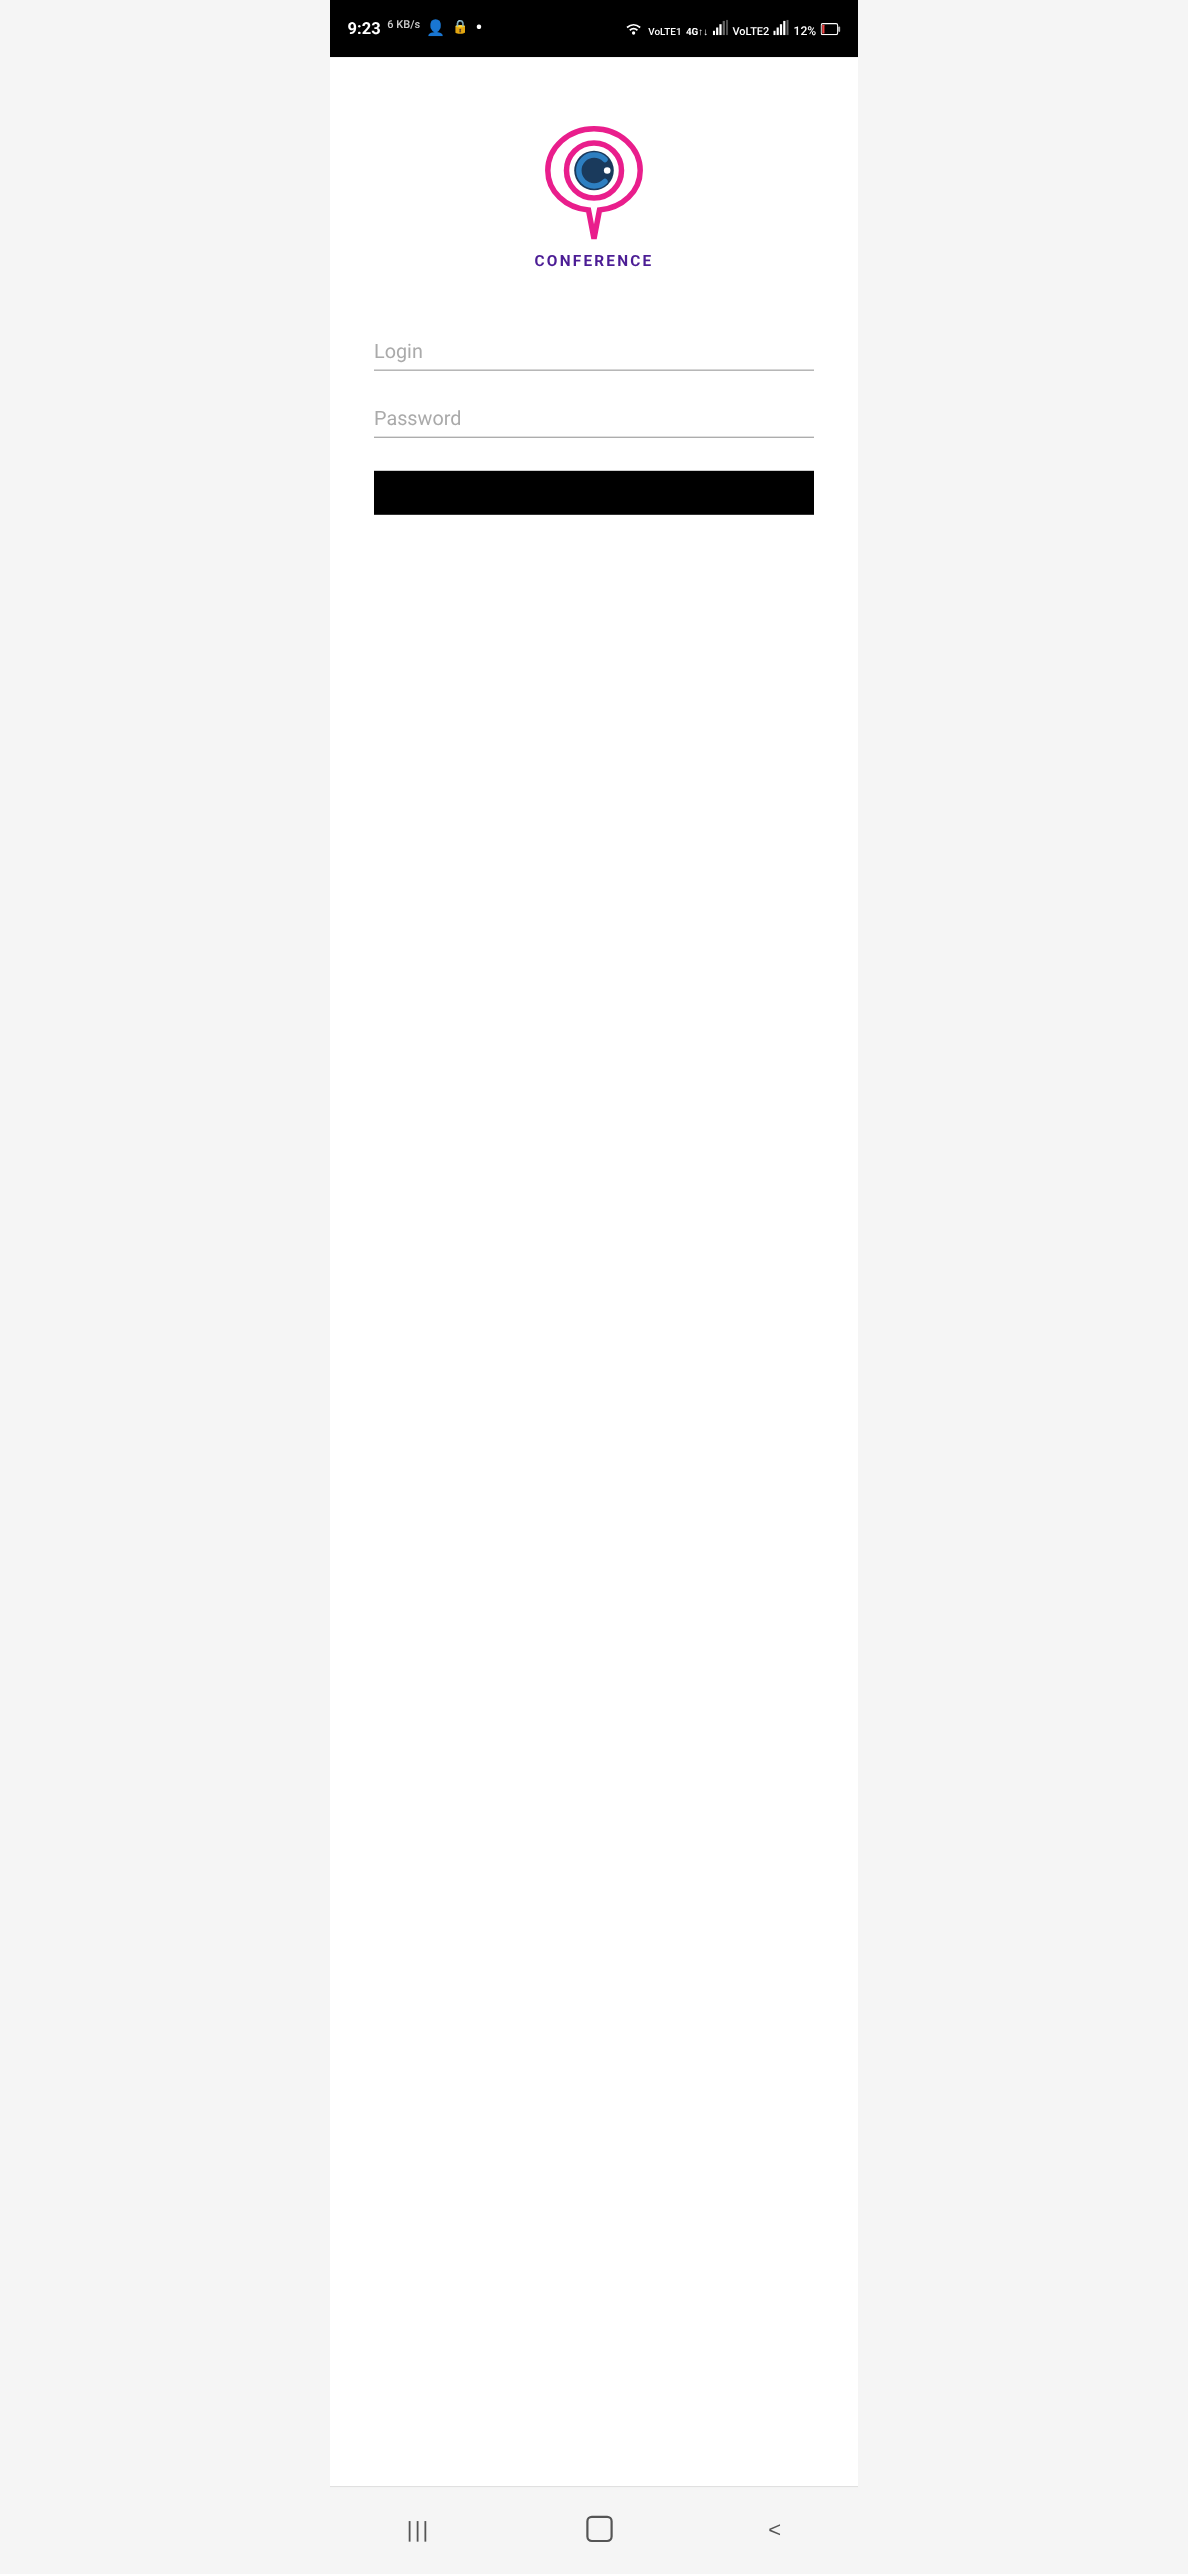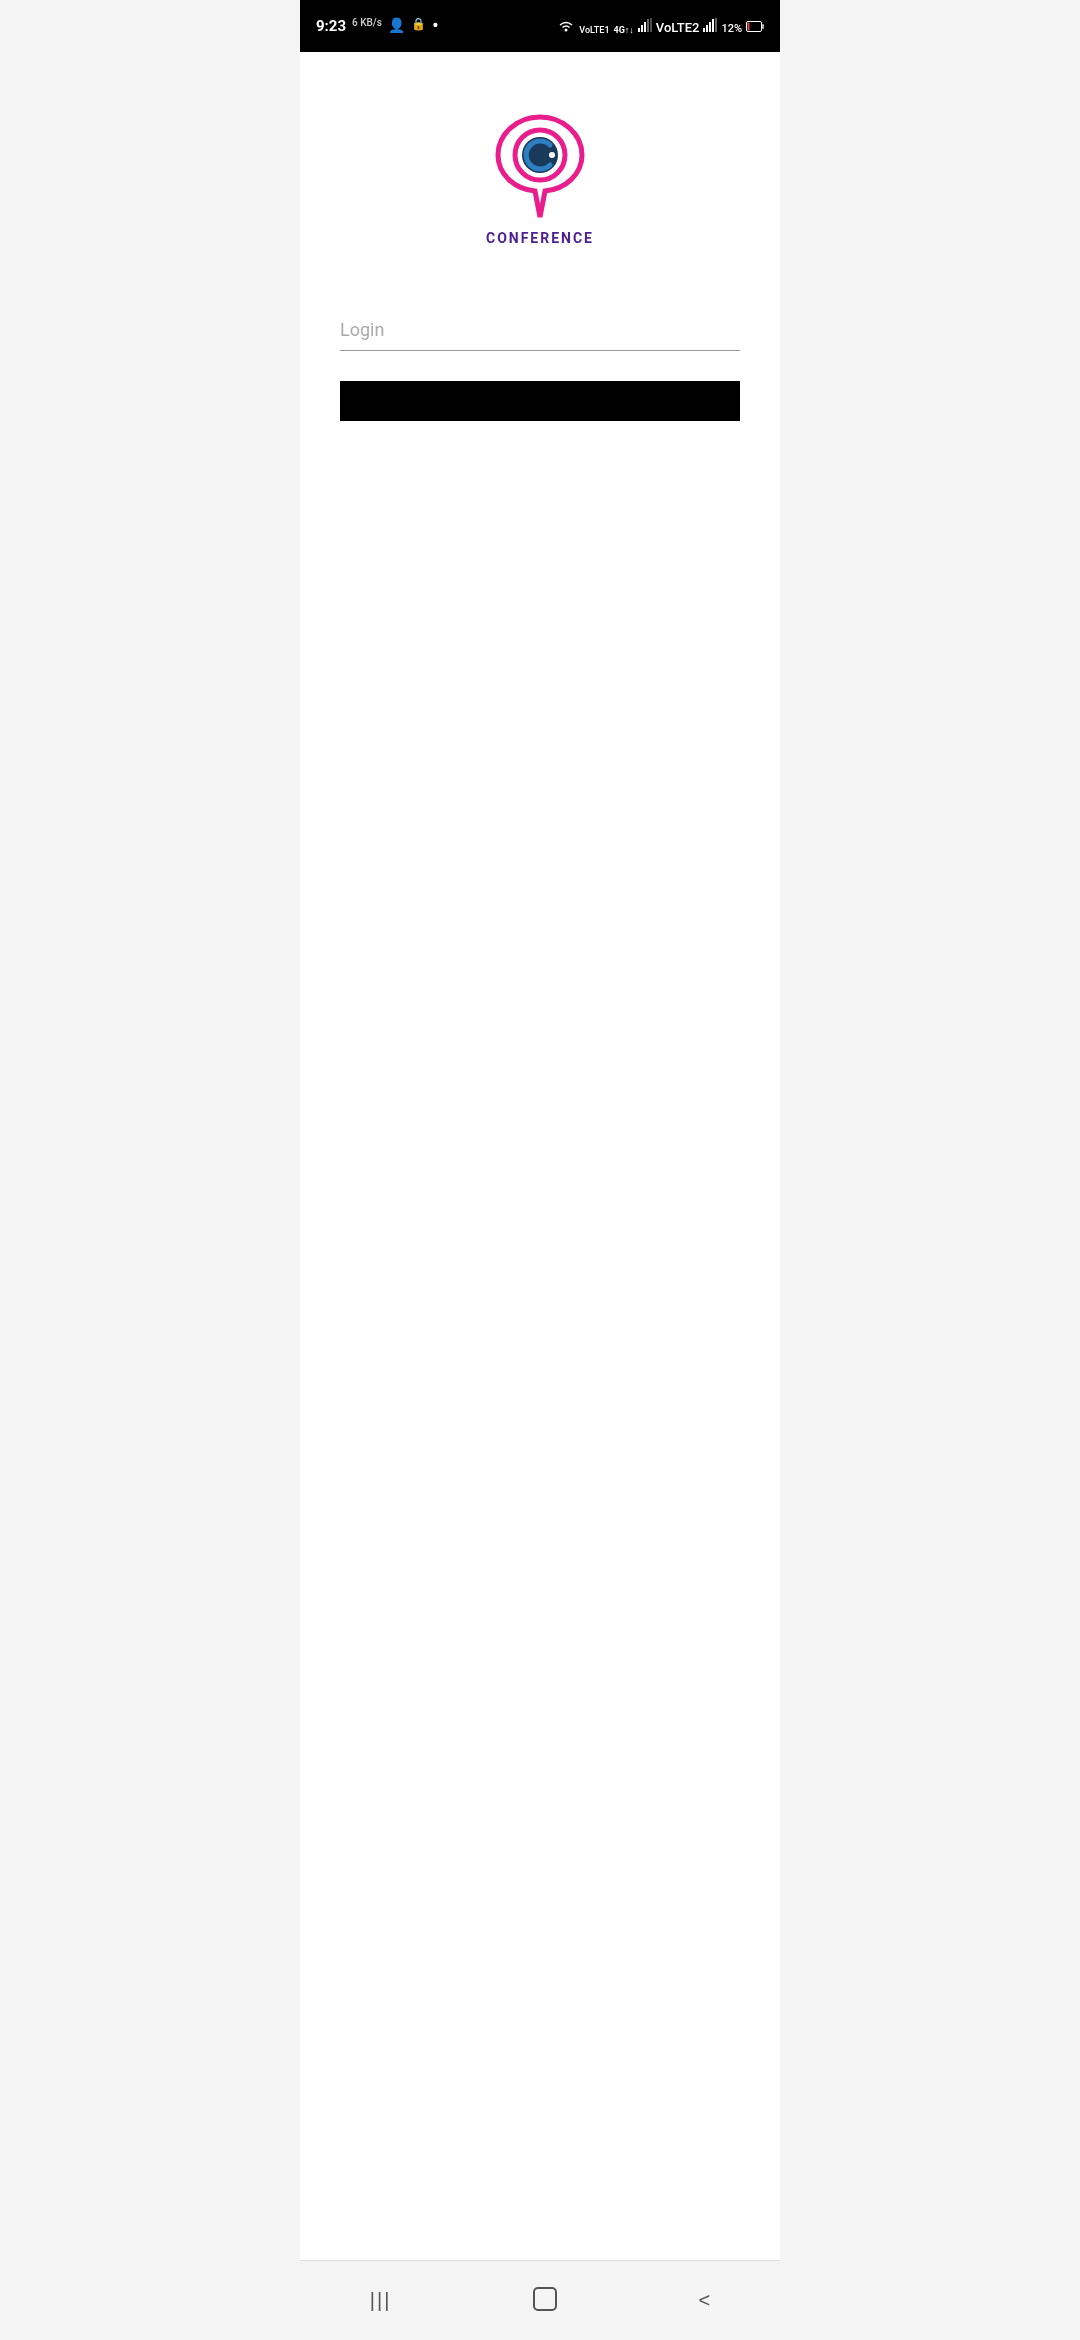--- a/index.html
+++ b/index.html
@@ -95,21 +95,21 @@
       width: 100%;
       margin-bottom: 30px;
       position: relative;
     }
 
     .input-field {
       width: 100%;
       border: none;
       border-bottom: 1px solid #999;
       outline: none;
-      font-size: 24px;
+      font-size: 12px;
       color: #333;
       padding: 8px 0;
       background: transparent;
       font-family: inherit;
     }
 
     .input-field::placeholder {
       color: #aaa;
       font-size: 18px;
     }
@@ -174,21 +174,21 @@
     <span style="font-size:9px;font-weight:bold;">4G↑↓</span>
     <span>
       <svg width="14" height="14" viewBox="0 0 14 14" fill="white">
         <rect x="0" y="10" width="2" height="4"></rect>
         <rect x="3" y="7" width="2" height="7"></rect>
         <rect x="6" y="4" width="2" height="10"></rect>
         <rect x="9" y="1" width="2" height="13" opacity="0.4"></rect>
         <rect x="12" y="0" width="2" height="14" opacity="0.3"></rect>
       </svg>
     </span>
-    <span style="font-size:13px;">VoLTE2</span>
+    <span style="font-size:10px;">VoLTE2</span>
     <span>
       <svg width="14" height="14" viewBox="0 0 14 14" fill="white">
         <rect x="0" y="10" width="2" height="4"></rect>
         <rect x="3" y="7" width="2" height="7"></rect>
         <rect x="6" y="4" width="2" height="10"></rect>
         <rect x="9" y="1" width="2" height="13"></rect>
         <rect x="12" y="0" width="2" height="14" opacity="0.4"></rect>
       </svg>
     </span>
     <span style="font-size:11px;">12%</span>
@@ -227,20 +227,23 @@
     </div>
     <span class="app-name">CONFERENCE</span>
   </div>
 
   <div class="form-container">
 
     <div class="input-group">
       <input type="text" class="input-field" placeholder="Login" style="">
     </div>
 
+    <div class="input-group">
+      <input type="password" class="input-field" placeholder="Password" style="">
+    </div>
 
     <button class="submit-btn"></button>
 
   </div>
 
 </div>
 
 <div class="nav-bar">
   <button class="nav-btn">
     <span class="nav-icon" style="font-size:20px; letter-spacing:2px; color:#555;">|||</span>

